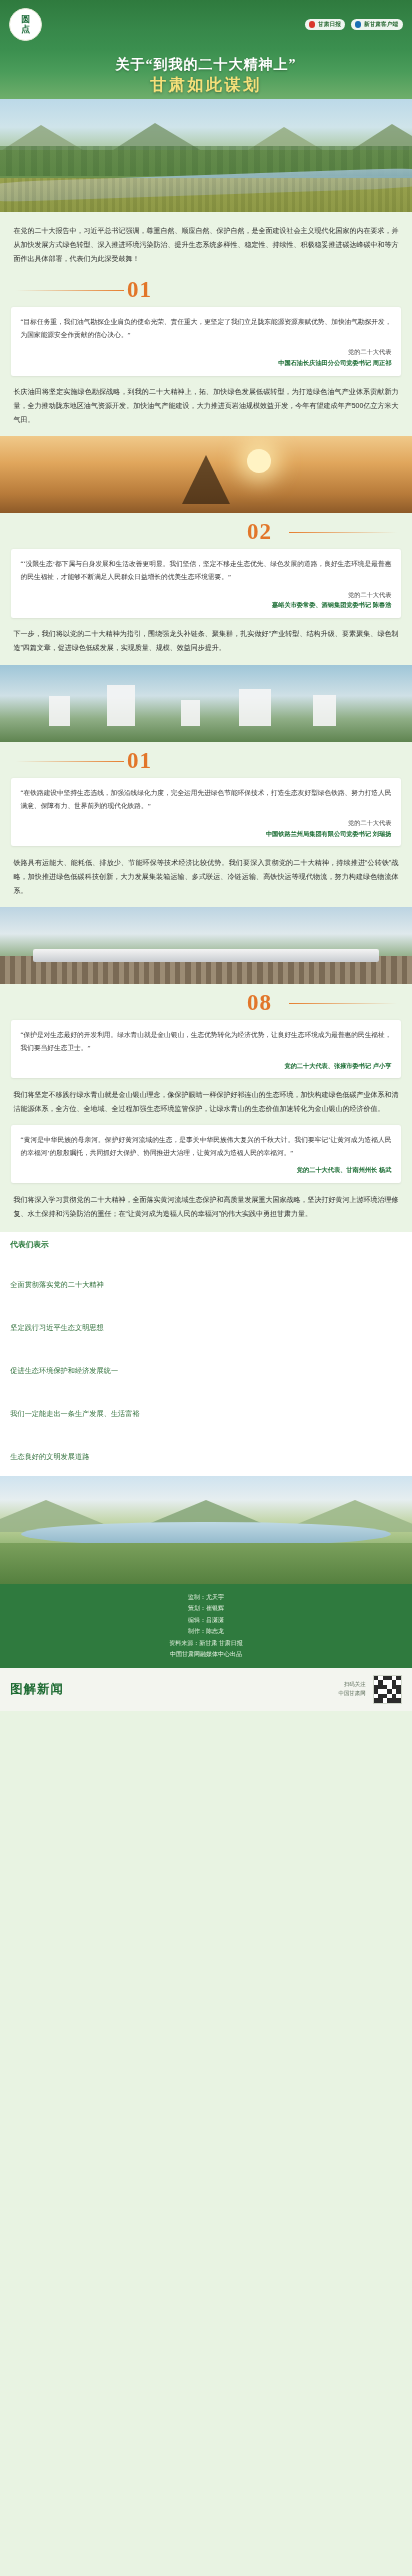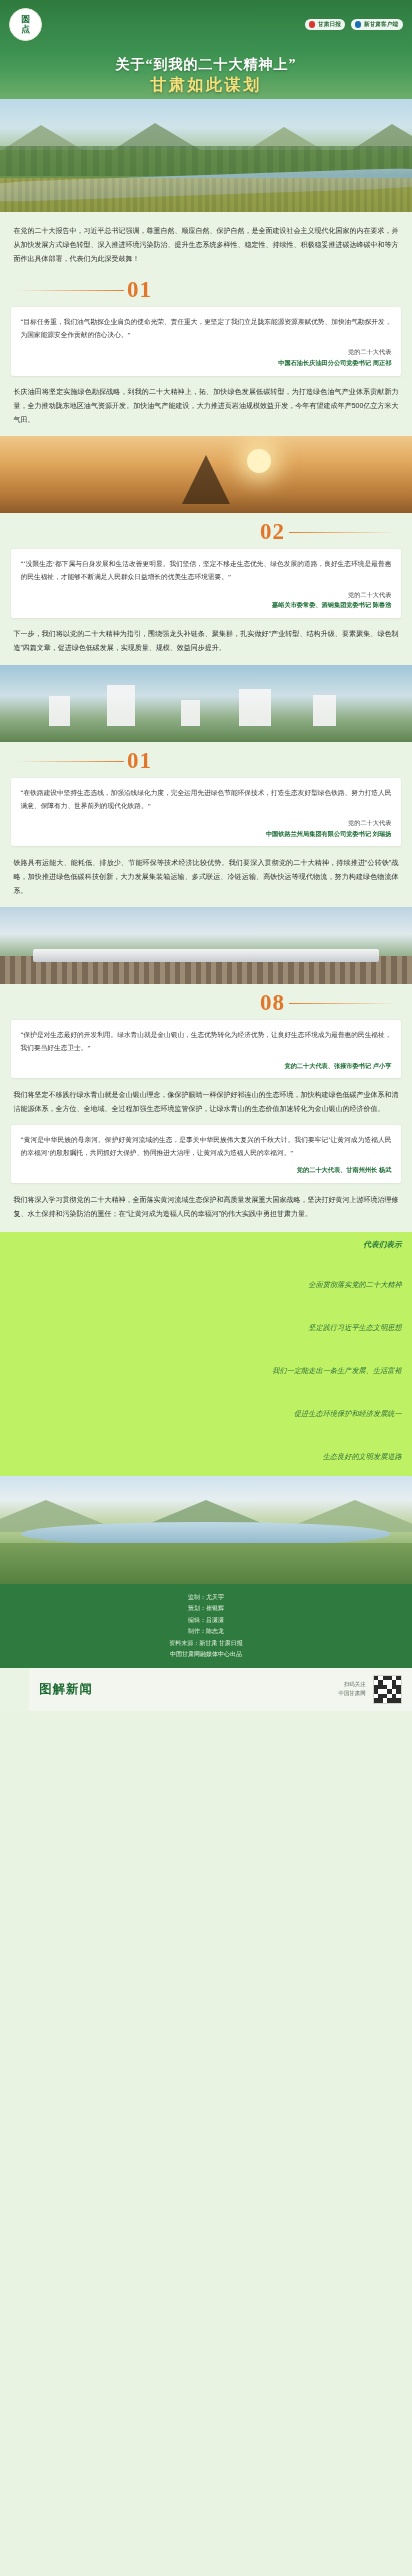--- a/index.html
+++ b/index.html
@@ -109,21 +109,21 @@
   .num-bar.left .rule { left:15.5px; width:108px;
     background:linear-gradient(90deg,rgba(230,126,46,0),#e67e2e); }
   .num-bar.right .rule { right:15.5px; width:108px;
     background:linear-gradient(270deg,rgba(230,126,46,0),#e67e2e); }
   .num {
     position:absolute; top:3.1px;
     font-family:"Liberation Serif", serif;
     font-size:23px; font-weight:bold; color:#e2762a; letter-spacing:1px;
   }
   .num-bar.left .num { left:127px; }
-  .num-bar.right .num { right:127px; }
+  .num-bar.right .num { right:140px; }
 
   
   .quote-card {
     margin:0 11.3px 5.2px;
     background:#ffffff;
     border-radius:2.1px;
     padding:8.2px 9.3px 7.2px;
     box-shadow:0 0.5px 2.1px rgba(0,0,0,.07);
   }
   .quote-text {
@@ -169,23 +169,22 @@
   }
 
   
   .closing {
     padding:5.2px 13.4px 10.3px;
     font-size:7px; line-height:2.0; color:#2c2c2c; text-align:justify;
   }
 
   
   .poem-wrap {
-    text-align:right; padding:8.2px 10.3px 10.3px;
-    background:#bef264;
-    font-style:italic;
+    text-align:left; padding:8.2px 10.3px 10.3px;
+    background:#ffffff;
   }
   .poem-title {
     font-family:"Liberation Serif", serif;
     font-size:7.7px; color:#2b7a3c; font-weight:bold; margin-bottom:5.2px;
   }
   .poem-line {
     font-family:"Liberation Serif", serif;
     font-size:7.2px; line-height:2.1; color:#2f6f3a;margin-top:28px;
   }
 
@@ -216,21 +215,21 @@
   .credits {
     background:#2f7a3e; color:#eaf5e6;
     padding:8.2px 13.4px 7.2px; text-align:center;
     font-size:6px; line-height:1.9;
   }
   .credits .row span.k { opacity:.9; }
 
   
   .bottom-bar {
     background:#f3f5ef; display:flex; align-items:center;
-    padding:7.2px 10.3px; gap:7.2px;margin-left:29px;
+    padding:7.2px 10.3px; gap:7.2px;
   }
   .bb-title {
     font-family:"Liberation Serif", serif;
     font-size:12.4px; font-weight:bold; color:#1e6b33; letter-spacing:1px;
     white-space:nowrap;
   }
   .bb-right { margin-left:auto; text-align:right; font-size:5.4px; color:#5a6b57; line-height:1.8; }
   .bb-qr {
     width:29px;height:29px;background:#ffffff;border:0.5px solid #cfd6c9;
     display:grid;grid-template-columns:repeat(6,1fr);grid-template-rows:repeat(6,1fr);
@@ -351,22 +350,22 @@
       <div class="quote-attr">
         <div class="nm">党的二十大代表、甘南州州长 杨武</div>
       </div>
     </div>
     <div class="closing">我们将深入学习贯彻党的二十大精神，全面落实黄河流域生态保护和高质量发展重大国家战略，坚决打好黄河上游环境治理修复、水土保持和污染防治的重任；在“让黄河成为造福人民的幸福河”的伟大实践中勇担甘肃力量。</div>
 
     <div class="poem-wrap">
       <div class="poem-title">代表们表示</div>
       <div class="poem-line">全面贯彻落实党的二十大精神</div>
       <div class="poem-line">坚定践行习近平生态文明思想</div>
+      <div class="poem-line">促进生态环境保护和经济发展统一</div>
       <div class="poem-line">我们一定能走出一条生产发展、生活富裕</div>
-      <div class="poem-line">促进生态环境保护和经济发展统一</div>
       <div class="poem-line">生态良好的文明发展道路</div>
     </div>
 
     <div class="foot-photo">
       <div class="hill h1"></div>
       <div class="hill h2"></div>
       <div class="hill h3"></div>
       <div class="lake"></div>
       <div class="meadow"></div>
     </div>

